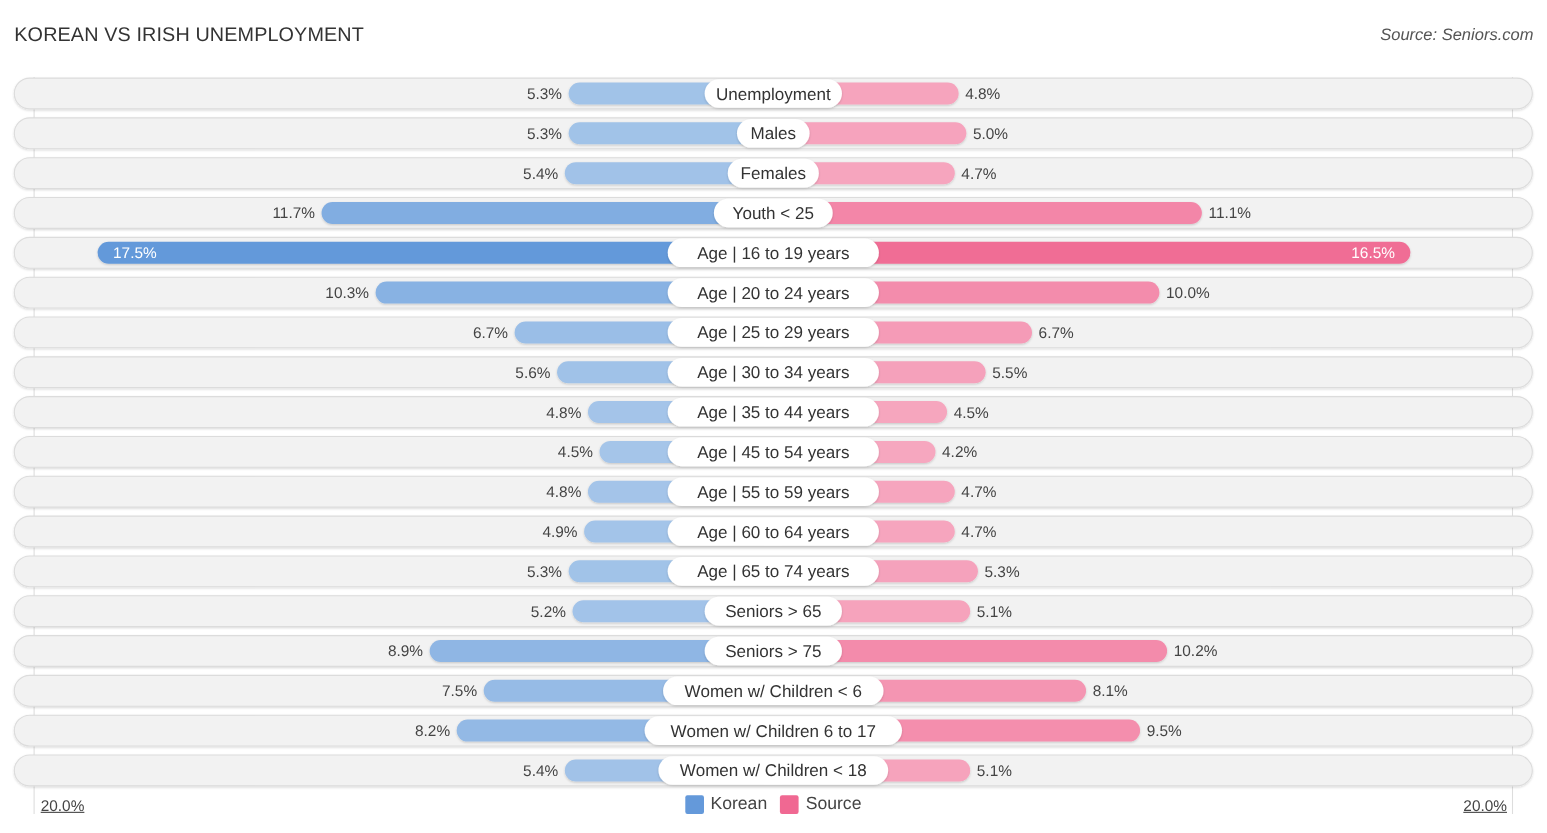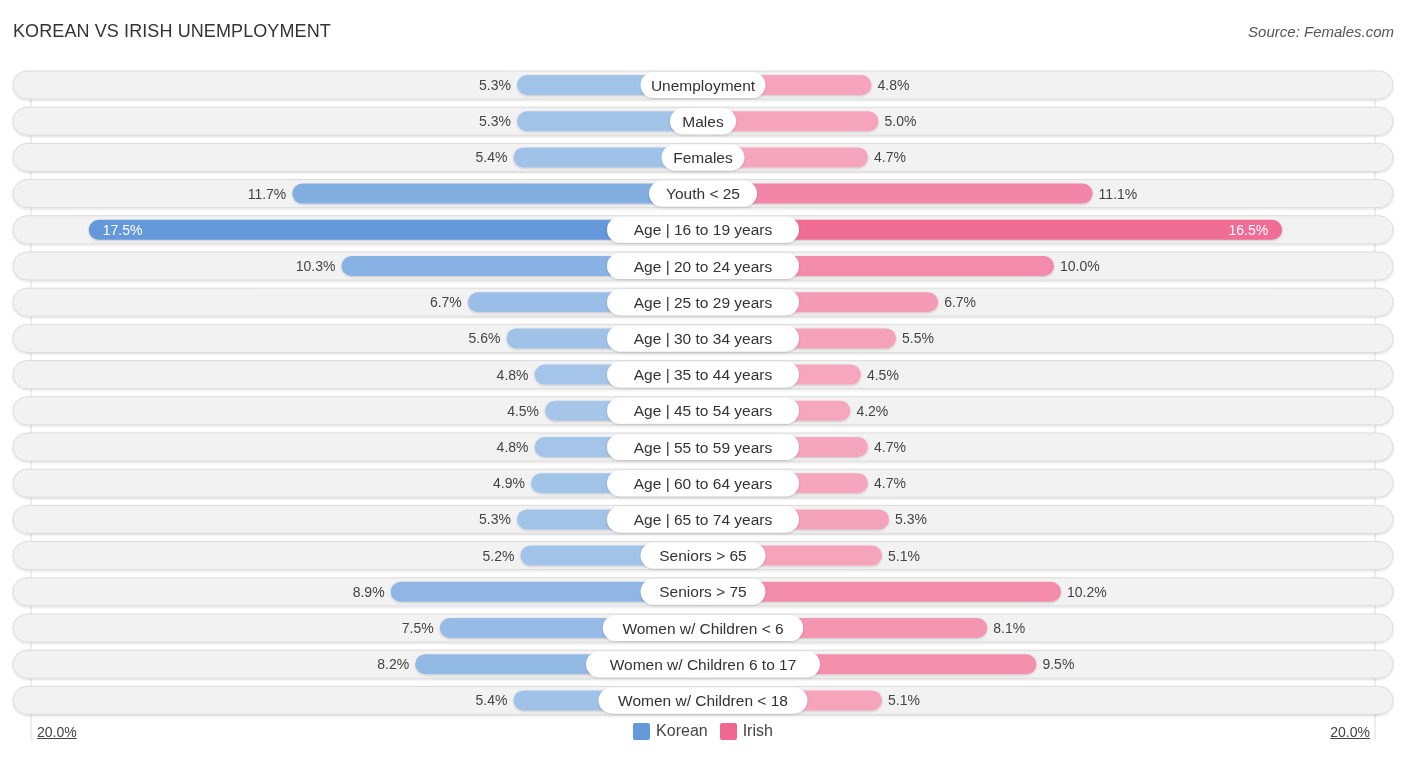--- a/index.html
+++ b/index.html
@@ -15,21 +15,21 @@
   .legend { position: absolute; top: 722px; left: 0; width: 1406px; display: flex;
             justify-content: center; align-items: center; gap: 12px; font-size: 16px; color: #444; }
   .legend-item { display: flex; align-items: center; gap: 6px; }
   .swatch { width: 17px; height: 17px; border-radius: 2px; display: inline-block; }
   svg text { font-family: "Liberation Sans", "DejaVu Sans", sans-serif; }
 </style>
 </head>
 <body>
 
 <div class="title">KOREAN VS IRISH UNEMPLOYMENT</div>
-<div class="source">Source: Females.com</div>
+<div class="source">Source: Seniors.com</div>
 
 <svg id="chart" width="1406" height="757" xmlns="http://www.w3.org/2000/svg">
   <defs>
     <filter id="shadow" x="-5%" y="-30%" width="110%" height="170%">
       <feDropShadow dx="0" dy="1" stdDeviation="1" flood-color="#000" flood-opacity="0.18"></feDropShadow>
     </filter>
     <filter id="trackshadow" x="-2%" y="-30%" width="104%" height="170%">
       <feDropShadow dx="0" dy="1" stdDeviation="1.2" flood-color="#000" flood-opacity="0.15"></feDropShadow>
     </filter>
   </defs>
@@ -204,15 +204,15 @@
 <div class="axis-label axis-left">20.0%</div>
 <div class="axis-label axis-right">20.0%</div>
 
 <div class="legend">
   <div class="legend-item">
     <span class="swatch" id="sw-k" style="background: rgb(100, 153, 218);"></span>
     <span>Korean</span>
   </div>
   <div class="legend-item">
     <span class="swatch" id="sw-i" style="background: rgb(240, 104, 146);"></span>
-    <span>Irish</span>
+    <span>Source</span>
   </div>
 </div>
 
 </body></html>

